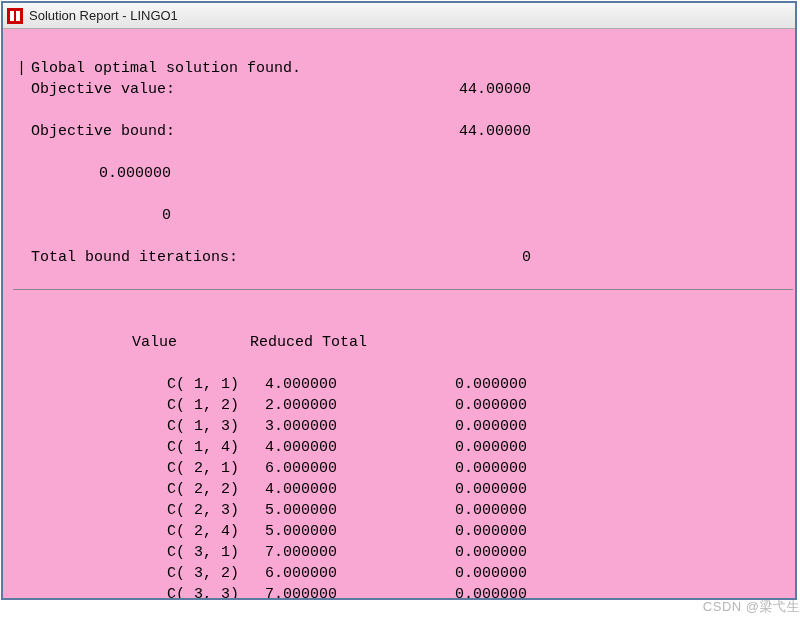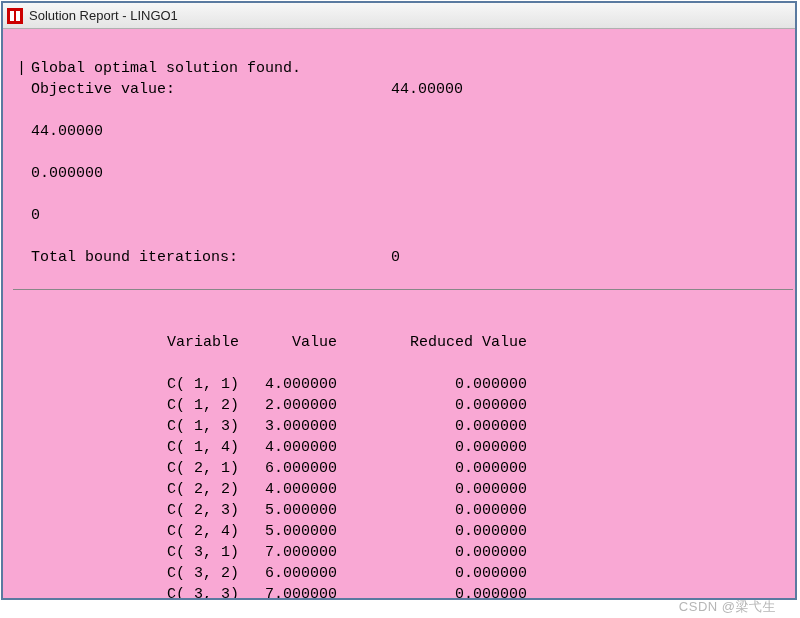--- a/index.html
+++ b/index.html
@@ -51,32 +51,32 @@
   .rule {
     border: none;
     border-top: 1px solid #888;
     margin-left: -4px;
     width: 780px;
   }
   .summary-line {
     display: flex;
   }
   .summary-label { width: 360px; }
-  .summary-value { width: 140px; }
+  .summary-value { width: 140px; text-align: right; }
   .leading { display:inline-block; width:14px; }
   .section-header, .var-row {
     display: flex;
   }
   .col-var { width: 160px; text-align: right; padding-left: 150px; }
   .col-val { width: 160px; text-align: right; }
   .col-rc  { width: 200px; text-align: right; padding-right: 10px; }
   .watermark {
     position: absolute;
     bottom: 2px;
-    right: 24px;
+    right: 0;
     font-family: Arial, sans-serif;
     font-size: 13px;
     color: rgba(120,120,120,0.55);
     letter-spacing: 0.5px;
   }
 </style>
 </head>
 <body>
 
 <div class="window">
@@ -87,24 +87,24 @@
         <rect x="3" y="3" width="4" height="10" fill="#fff"></rect>
         <rect x="9" y="3" width="4" height="10" fill="#fff"></rect>
       </svg>
     </span>
     <span>Solution Report - LINGO1</span>
   </div>
 
   <div class="content">
 <span class="leading">|</span><span>Global optimal solution found.</span>
 <div class="summary-line"><span class="leading"> </span><span class="summary-label">Objective value:</span><span class="summary-value">44.00000</span></div>
-<div class="summary-line"><span class="leading"> </span><span class="summary-value">44.00000</span></div>
+<div class="summary-line"><span class="leading"> </span><span class="summary-label">Objective bound:</span><span class="summary-value">44.00000</span></div>
 <div class="summary-line"><span class="leading"> </span><span class="summary-value">0.000000</span></div>
 <div class="summary-line"><span class="leading"> </span><span class="summary-value">0</span></div>
 <div class="summary-line"><span class="leading"> </span><span class="summary-label">Total bound iterations:</span><span class="summary-value">0</span></div>
 <hr class="rule">
 
-<div class="section-header"><span class="col-var">Variable</span><span class="col-val">Value</span><span class="col-rc">Reduced Value</span></div>
+<div class="section-header"><span class="col-val">Value</span><span class="col-rc">Reduced Total</span></div>
 <div id="table-rows"><div class="var-row"><span class="col-var">C( 1, 1)</span><span class="col-val">4.000000</span><span class="col-rc">0.000000</span></div><div class="var-row"><span class="col-var">C( 1, 2)</span><span class="col-val">2.000000</span><span class="col-rc">0.000000</span></div><div class="var-row"><span class="col-var">C( 1, 3)</span><span class="col-val">3.000000</span><span class="col-rc">0.000000</span></div><div class="var-row"><span class="col-var">C( 1, 4)</span><span class="col-val">4.000000</span><span class="col-rc">0.000000</span></div><div class="var-row"><span class="col-var">C( 2, 1)</span><span class="col-val">6.000000</span><span class="col-rc">0.000000</span></div><div class="var-row"><span class="col-var">C( 2, 2)</span><span class="col-val">4.000000</span><span class="col-rc">0.000000</span></div><div class="var-row"><span class="col-var">C( 2, 3)</span><span class="col-val">5.000000</span><span class="col-rc">0.000000</span></div><div class="var-row"><span class="col-var">C( 2, 4)</span><span class="col-val">5.000000</span><span class="col-rc">0.000000</span></div><div class="var-row"><span class="col-var">C( 3, 1)</span><span class="col-val">7.000000</span><span class="col-rc">0.000000</span></div><div class="var-row"><span class="col-var">C( 3, 2)</span><span class="col-val">6.000000</span><span class="col-rc">0.000000</span></div><div class="var-row"><span class="col-var">C( 3, 3)</span><span class="col-val">7.000000</span><span class="col-rc">0.000000</span></div><div class="var-row"><span class="col-var">C( 3, 4)</span><span class="col-val">6.000000</span><span class="col-rc">0.000000</span></div></div>
   </div>
 </div>
 
 <div class="watermark">CSDN @梁弋生</div>
 
 </body></html>

